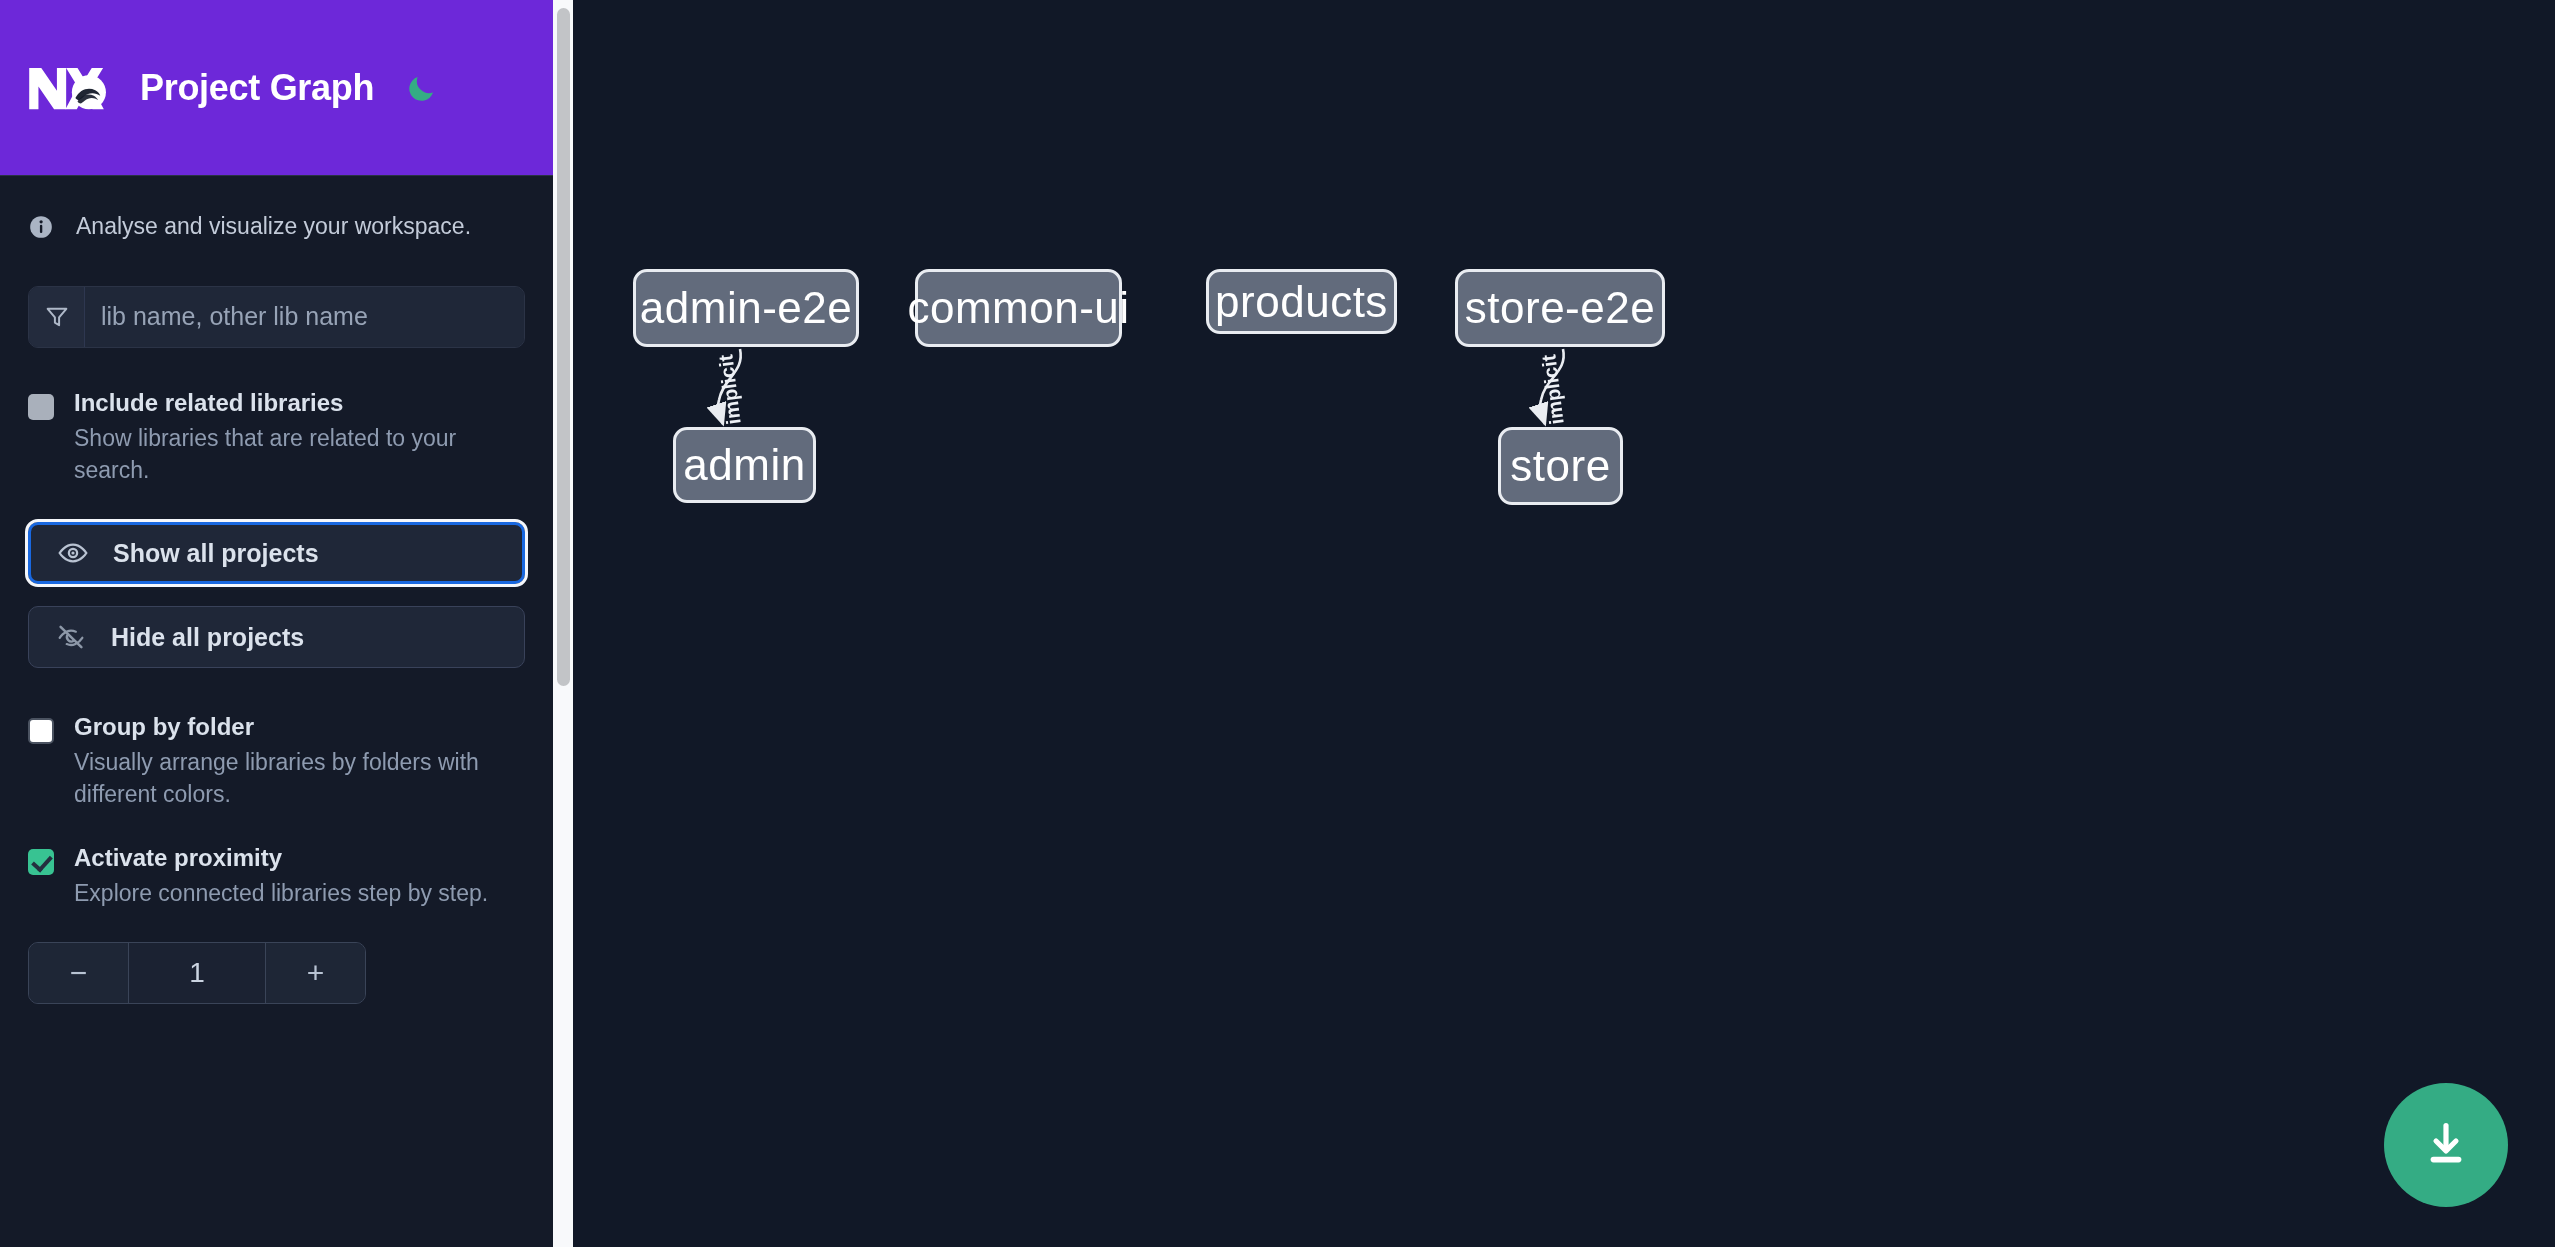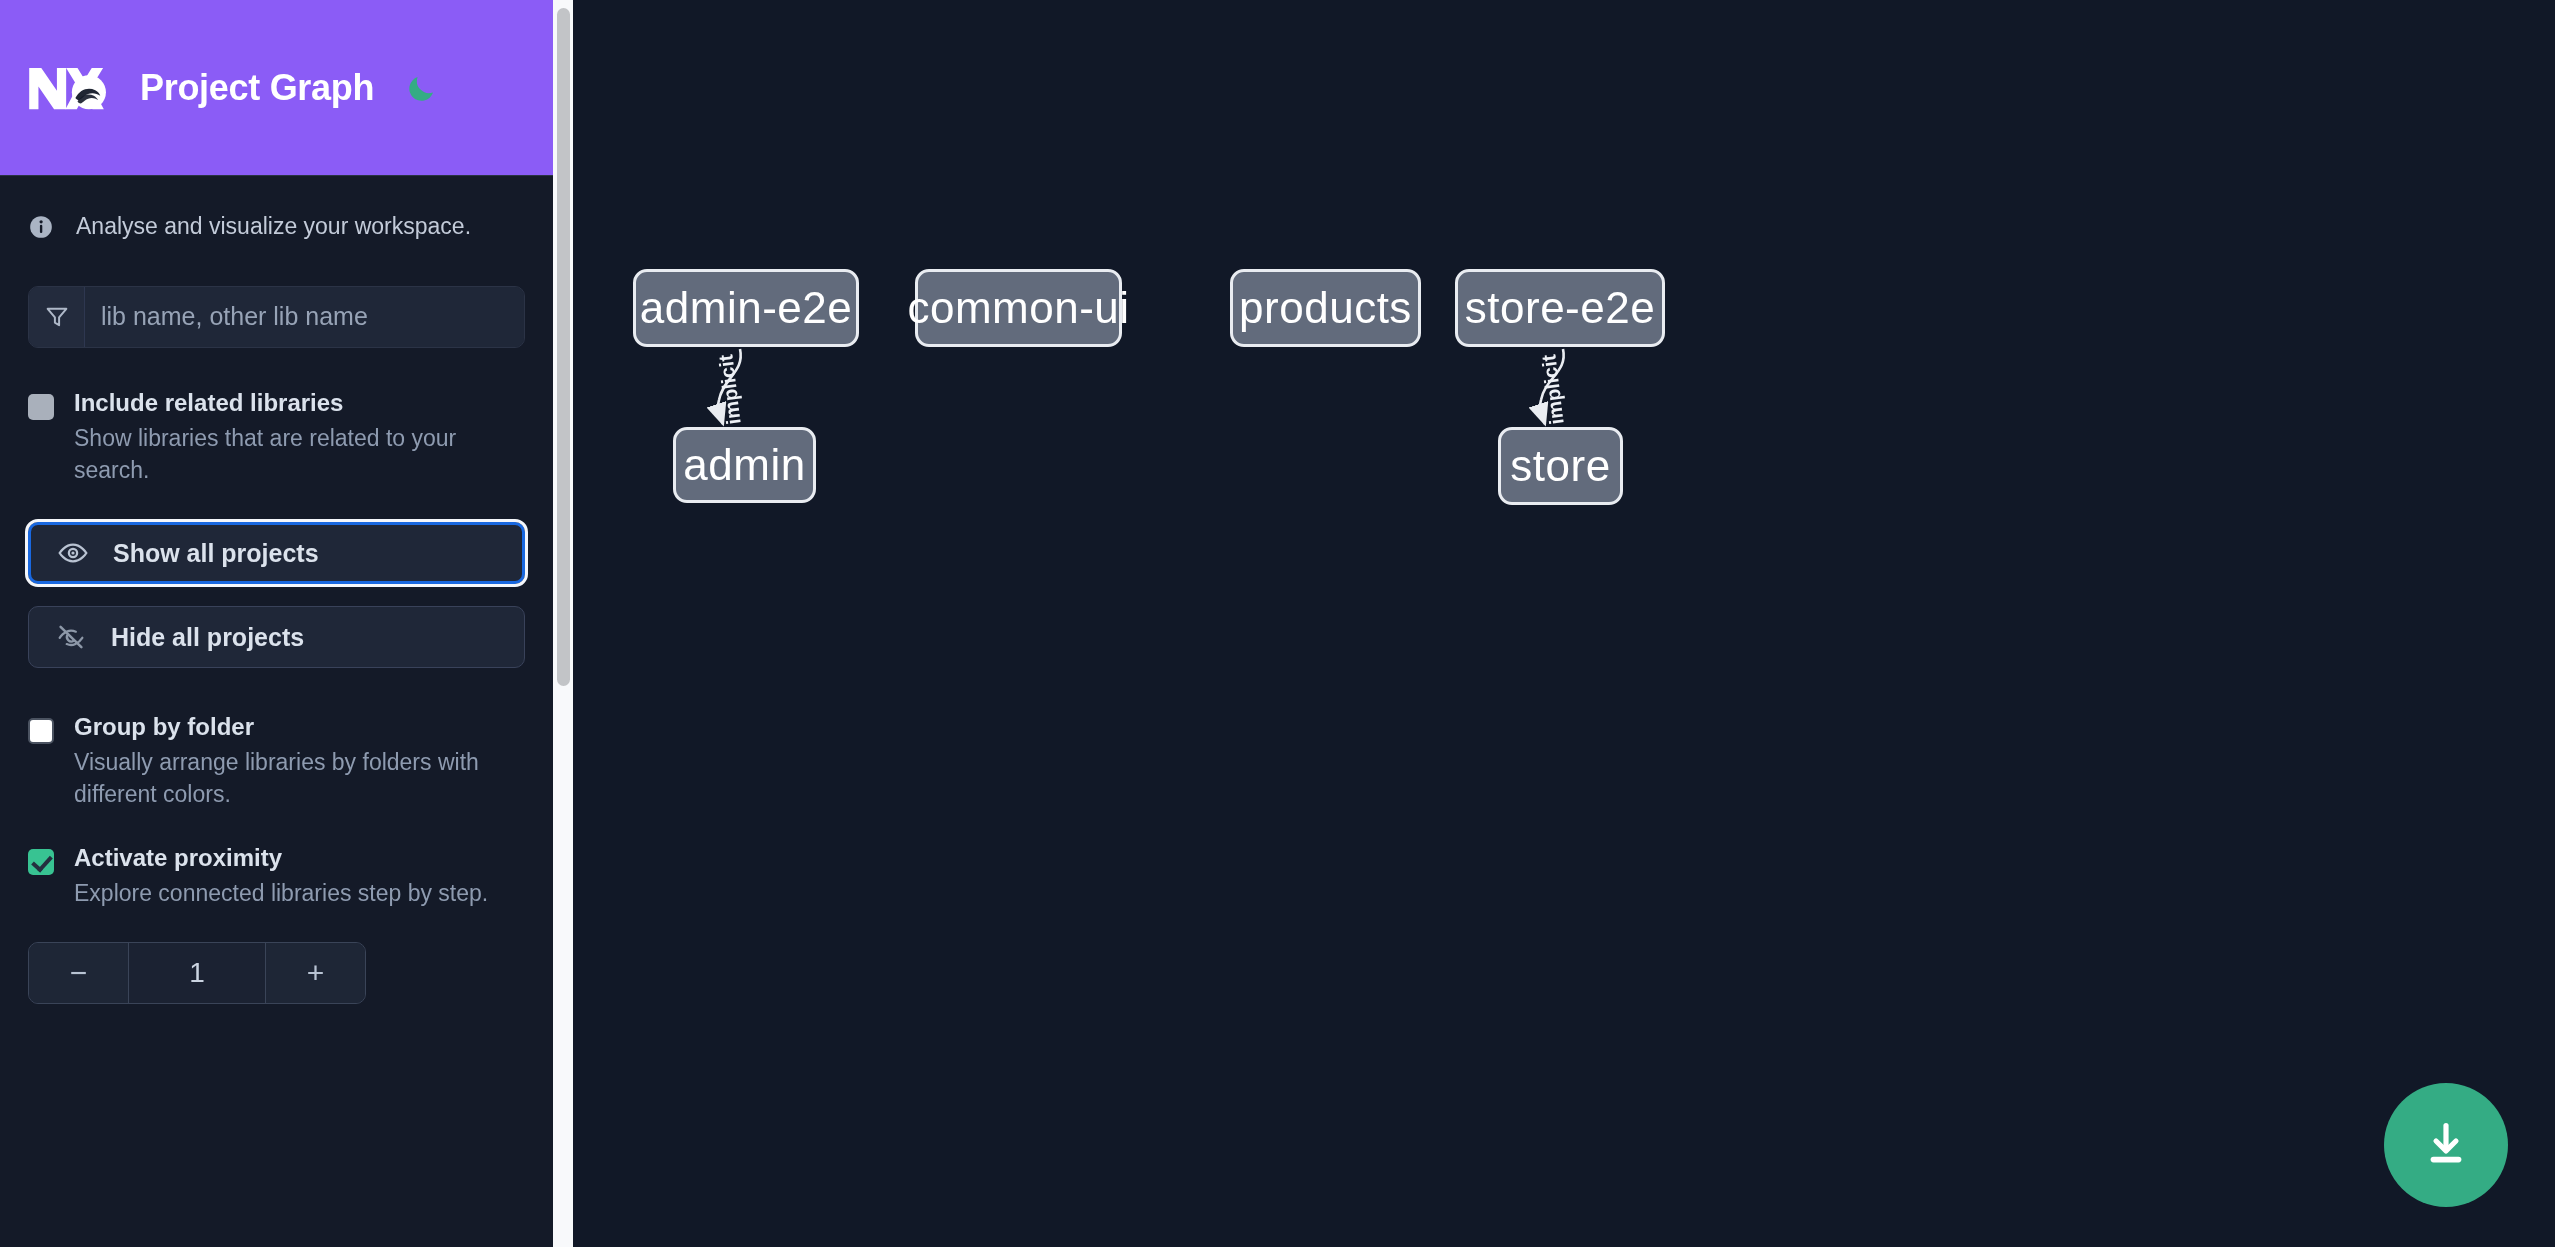--- a/index.html
+++ b/index.html
@@ -16,21 +16,21 @@
   #sidebar {
     position: relative;
     width: 553px; height: 1247px;
     background: #15192a;
     background: #141a28;
     flex: 0 0 553px;
     overflow: hidden;
   }
   .sb-header {
     height: 176px;
-    background: #8b5cf6;
+    background: #6d28d9;
     display: flex;
     align-items: center;
     padding-left: 26px;
     border-bottom: 1px solid #2a3244;
   }
   .nx-logo { width: 86px; height: 54px; flex: 0 0 86px; }
   .app-title {
     font-size: 36px;
     font-weight: 700;
     color: #ffffff;
@@ -385,21 +385,21 @@
       </defs>
       <path d="M167,349 C172,372 150,378 146,400 C142,418 146,412 150,424" fill="none" stroke="#e9ecf1" stroke-width="2.6" marker-end="url(#arrow)"></path>
       <path d="M990,349 C995,372 972,378 968,400 C964,418 968,412 972,424" fill="none" stroke="#e9ecf1" stroke-width="2.6" marker-end="url(#arrow)"></path>
     </svg>
 
     <div class="edge-label" style="left:122px; top:378px; transform: rotate(-97deg);">implicit</div>
     <div class="edge-label" style="left:945px; top:378px; transform: rotate(-97deg);">implicit</div>
 
     <div class="node" style="left:60px;  top:269px; width:226px; height:78px;">admin-e2e</div>
     <div class="node" style="left:342px; top:269px; width:207px; height:78px;">common-ui</div>
-    <div class="node" style="left:633px; top:269px; width:191px; height:78px;margin-left:24px;">products</div>
+    <div class="node" style="left:633px; top:269px; width:191px; height:65px;">products</div>
     <div class="node" style="left:882px; top:269px; width:210px; height:78px;">store-e2e</div>
     <div class="node" style="left:100px; top:427px; width:143px; height:76px;">admin</div>
     <div class="node" style="left:925px; top:427px; width:125px; height:78px;">store</div>
 
     <button id="download-fab">
       <span>
         <svg viewBox="0 0 24 24" width="52" height="52" aria-hidden="true">
           <line x1="12" y1="3.5" x2="12" y2="14.5" stroke="#ffffff" stroke-width="2.4" stroke-linecap="round"></line>
           <path d="M7.4 10.6L12 15.2l4.6-4.6" fill="none" stroke="#ffffff" stroke-width="2.4" stroke-linecap="round" stroke-linejoin="round"></path>
           <line x1="6.2" y1="19.2" x2="17.8" y2="19.2" stroke="#ffffff" stroke-width="2.6" stroke-linecap="round"></line>

